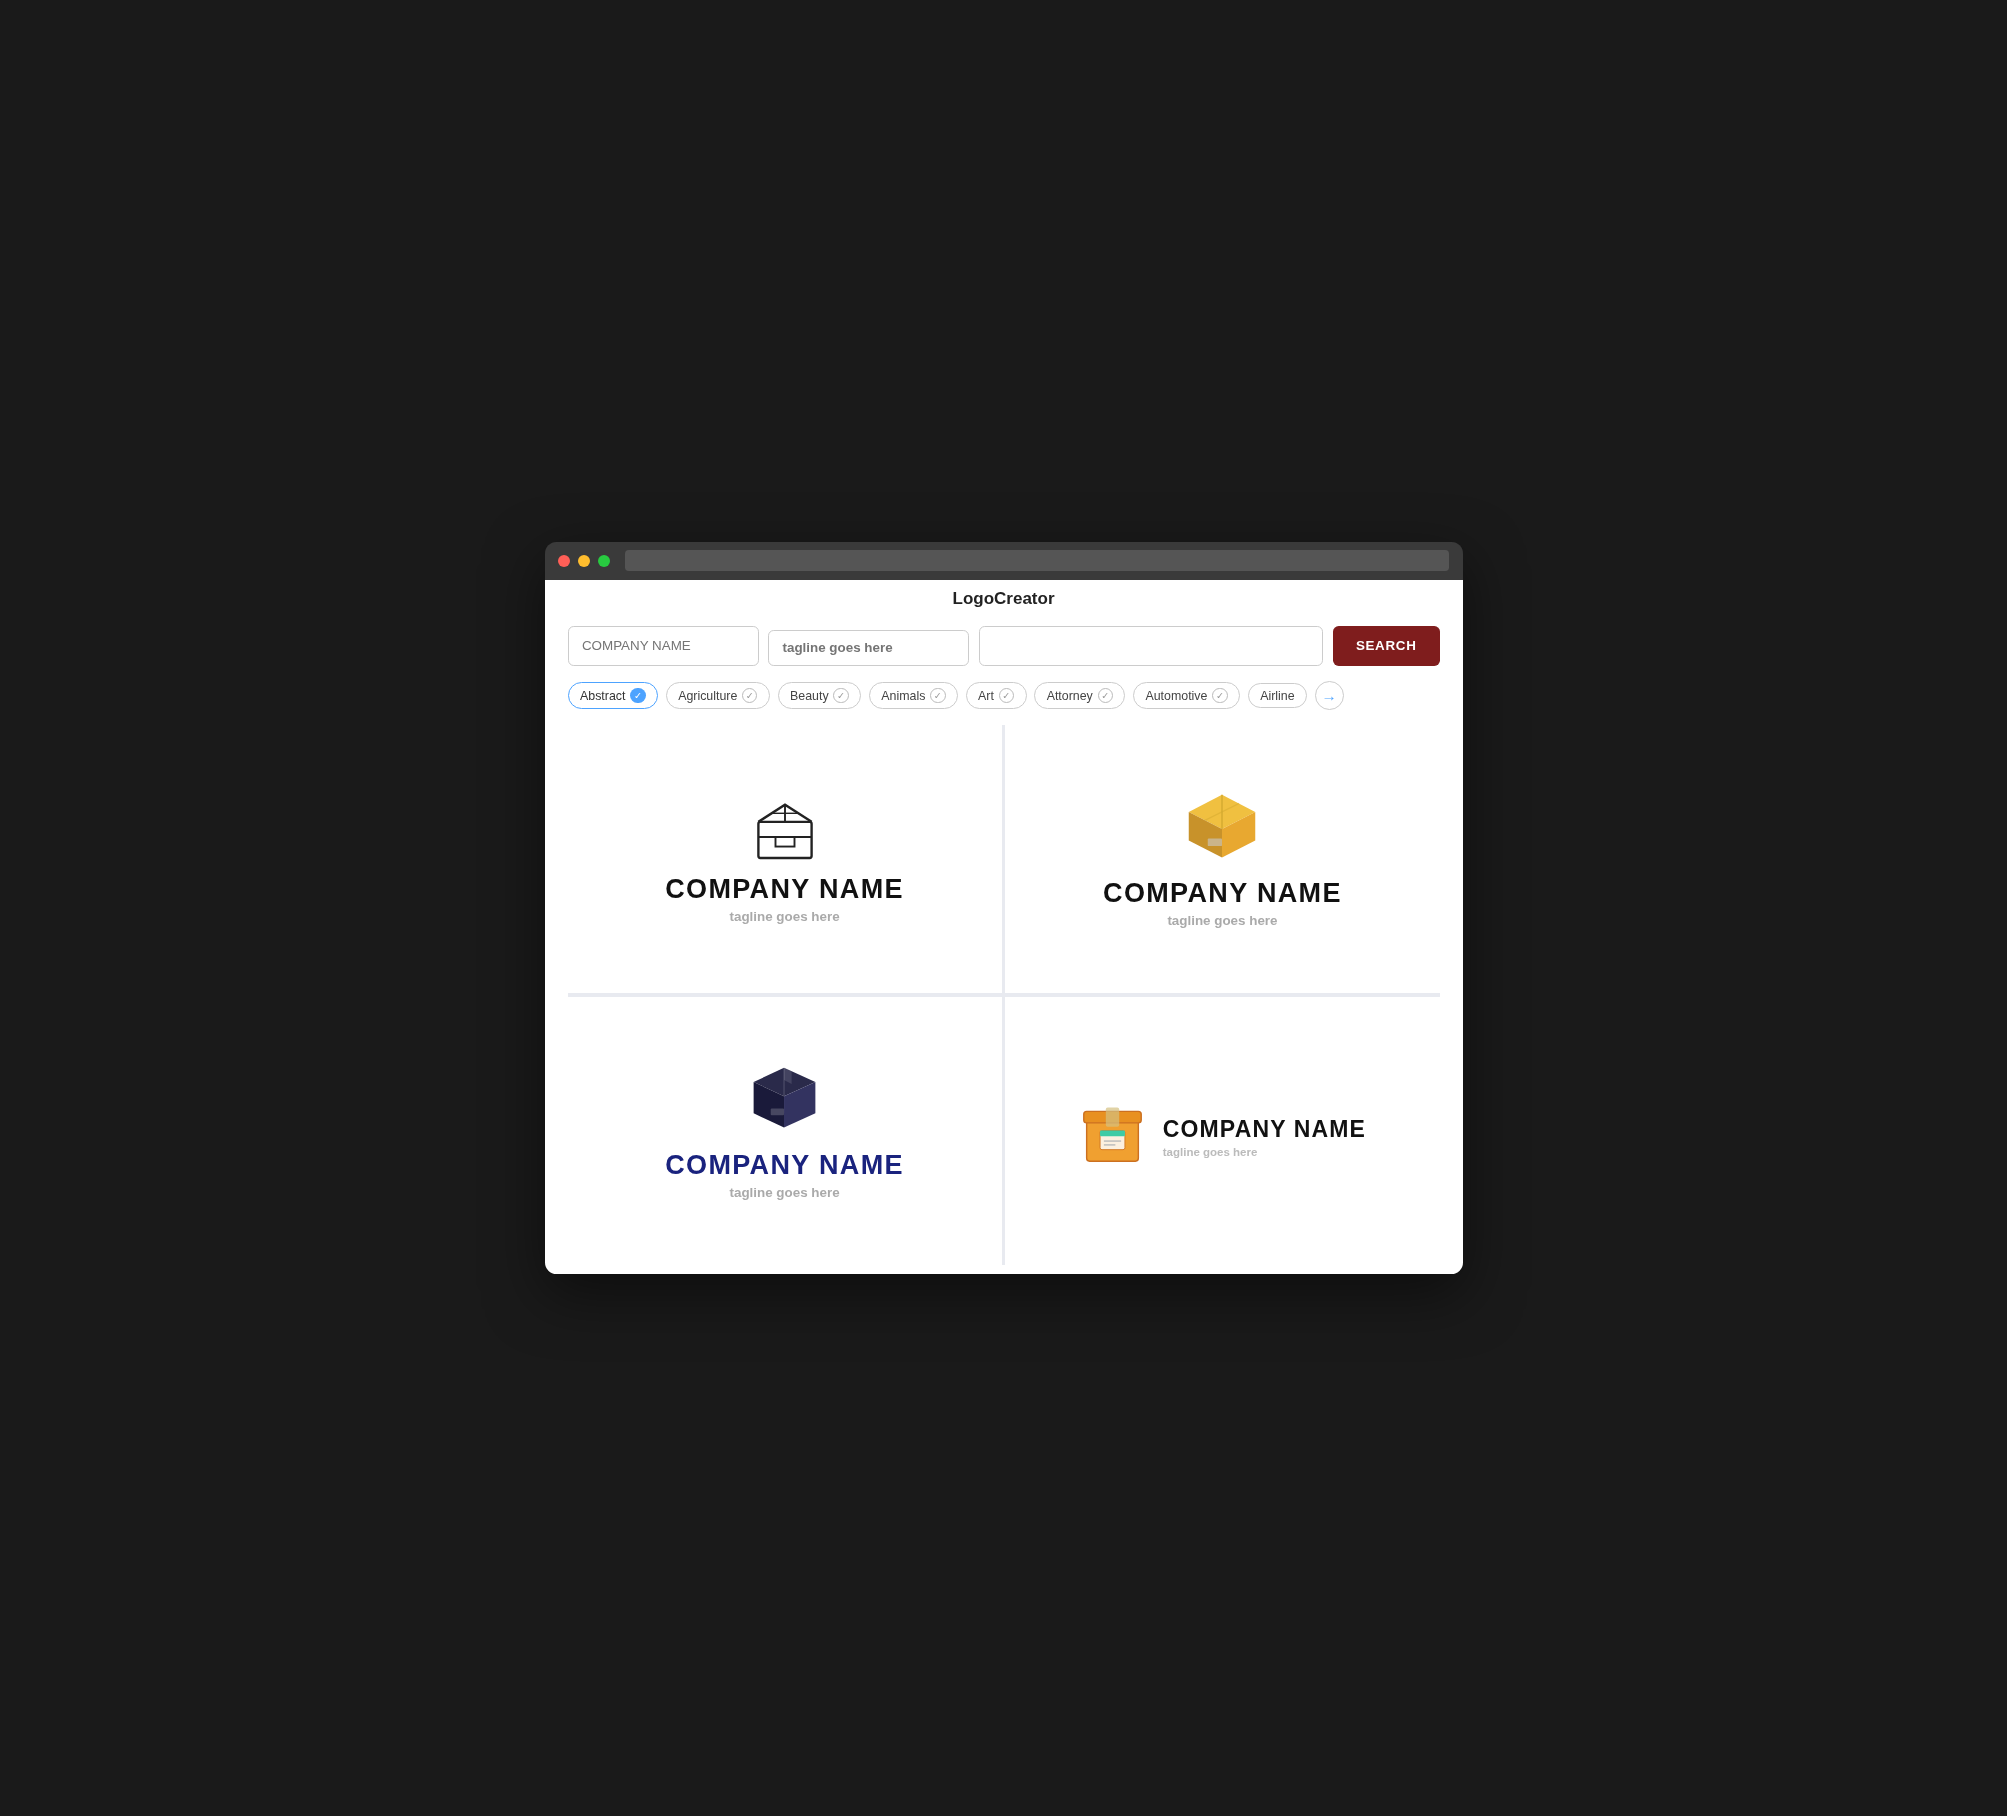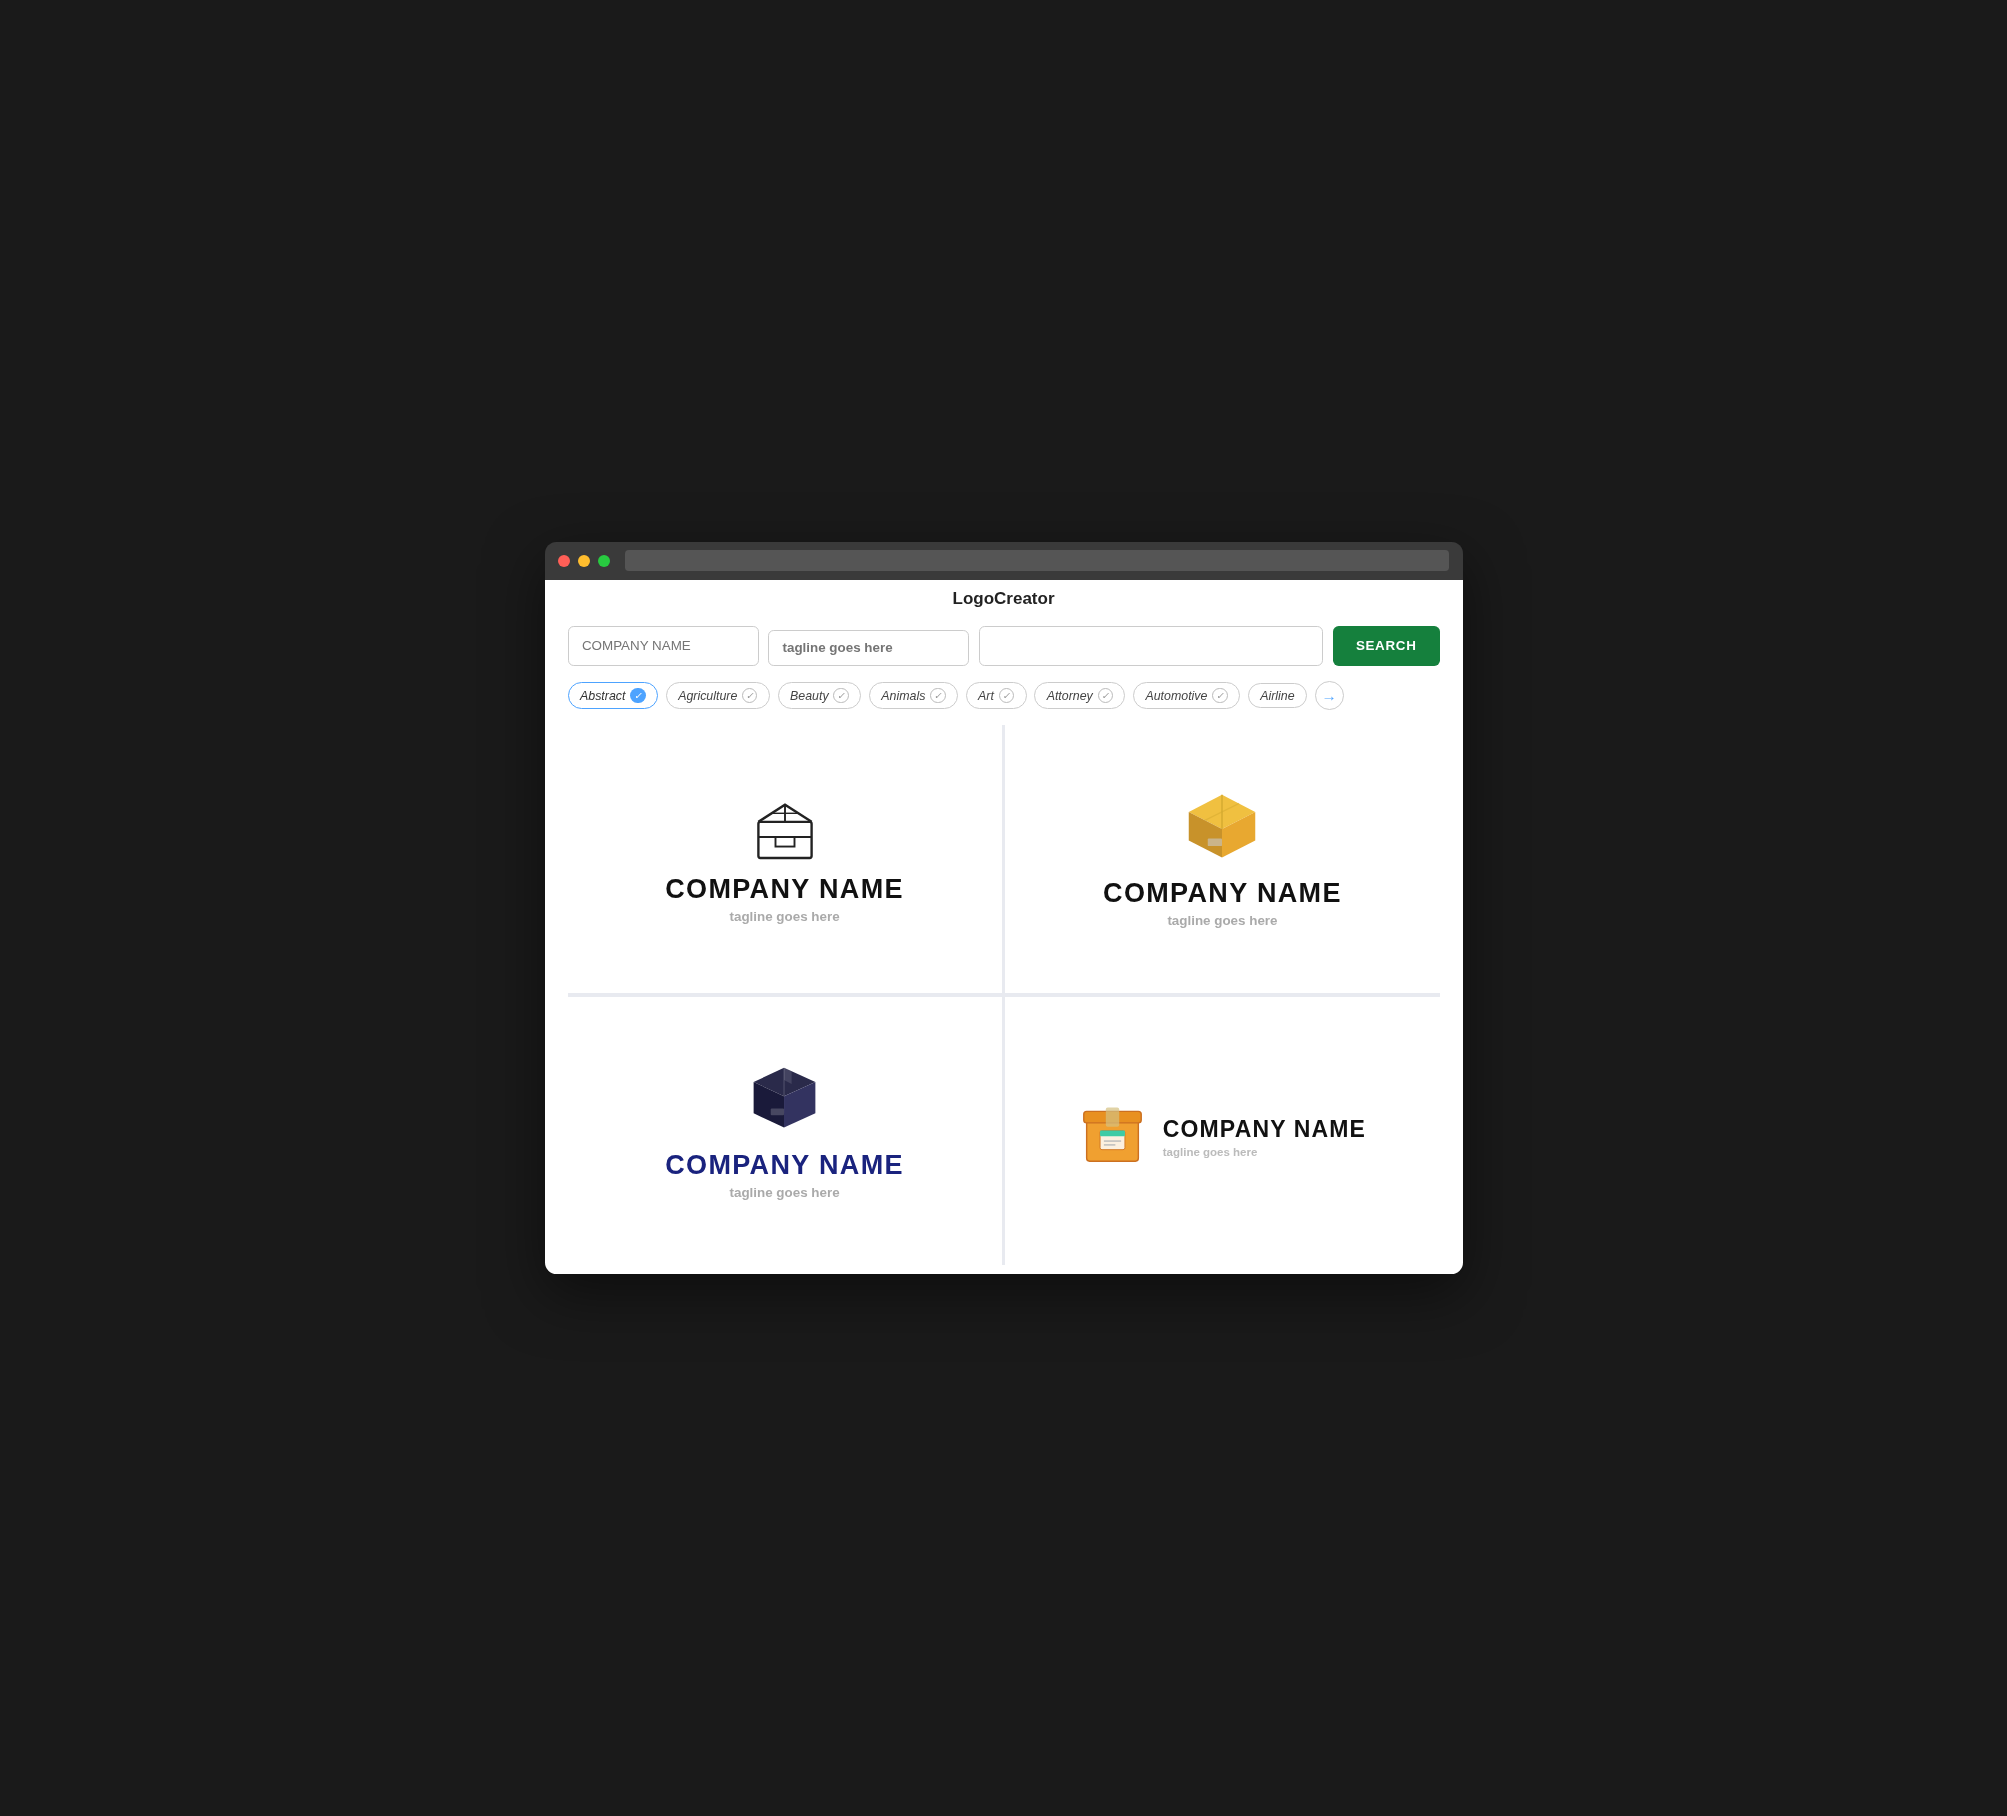--- a/index.html
+++ b/index.html
@@ -71,21 +71,21 @@
       font-size: 13.4px;
       color: #555;
       outline: none;
     }
 
     .search-input.company { width: 191px; }
     .search-input.tagline { width: 201px; }
     .search-input.extra { flex: 1; }
 
     .search-btn {
-      background: #15803d;
+      background: #7f1d1d;
       color: #fff;
       border: none;
       border-radius: 5.7px;
       padding: 9.6px 23px;
       font-size: 13.4px;
       font-weight: 700;
       letter-spacing: 0.05em;
       cursor: pointer;
     }
 
@@ -102,21 +102,20 @@
       align-items: center;
       gap: 4.8px;
       border: 1.4px solid #ccc;
       border-radius: 19px;
       padding: 4.8px 11.5px;
       font-size: 12.4px;
       color: #444;
       cursor: pointer;
       white-space: nowrap;
       background: #fff;
-      font-style: italic;
     }
 
     .filter-chip.active {
       border-color: #4da3ff;
       background: #fff;
       color: #333;
     }
 
     .check-icon {
       width: 15.3px;

